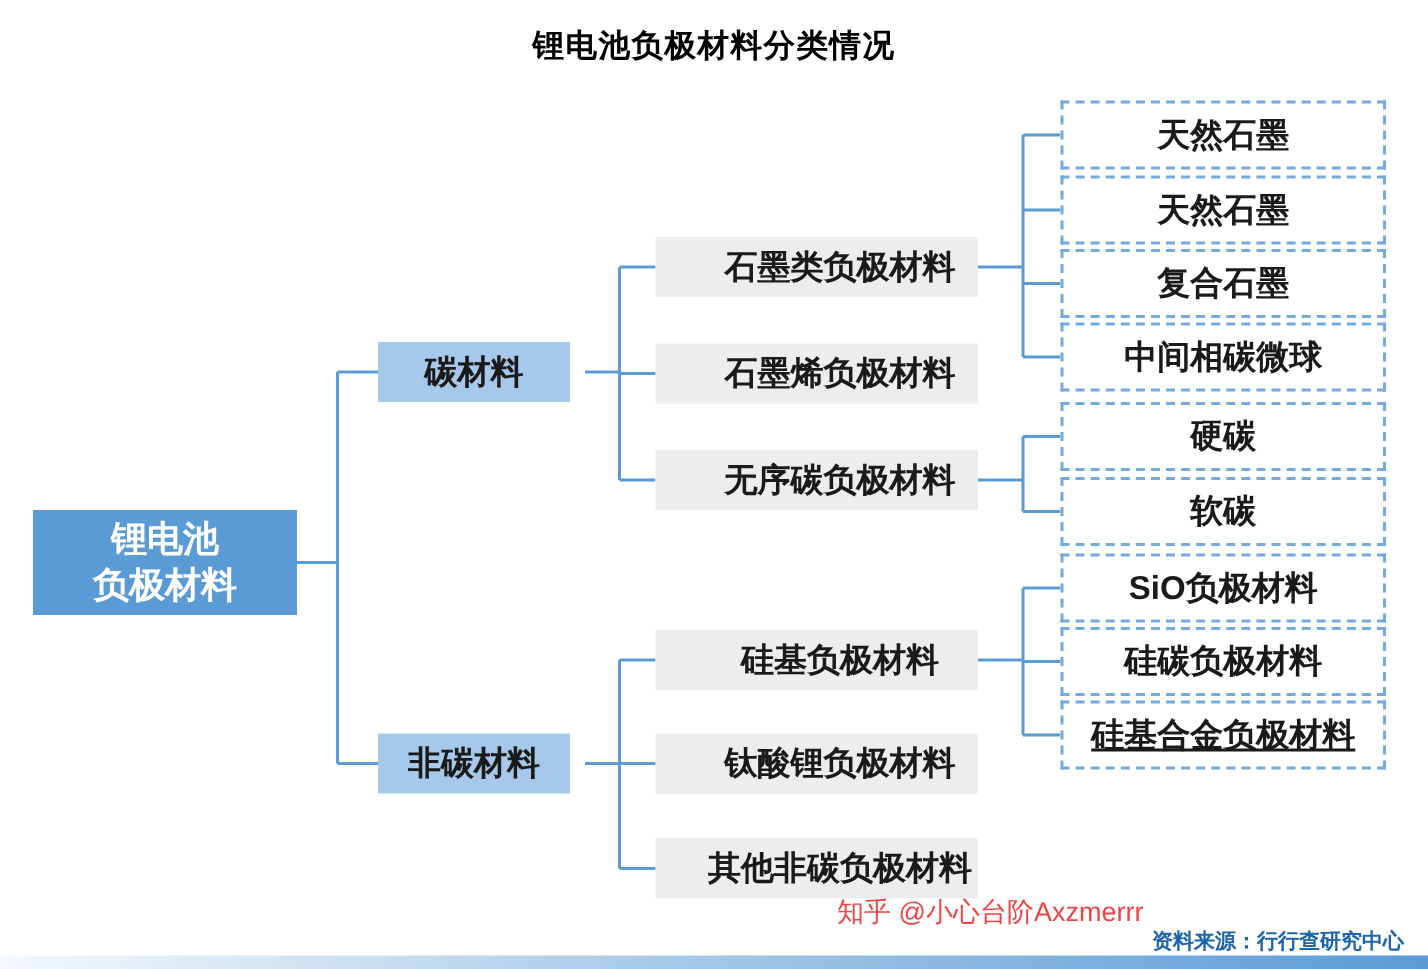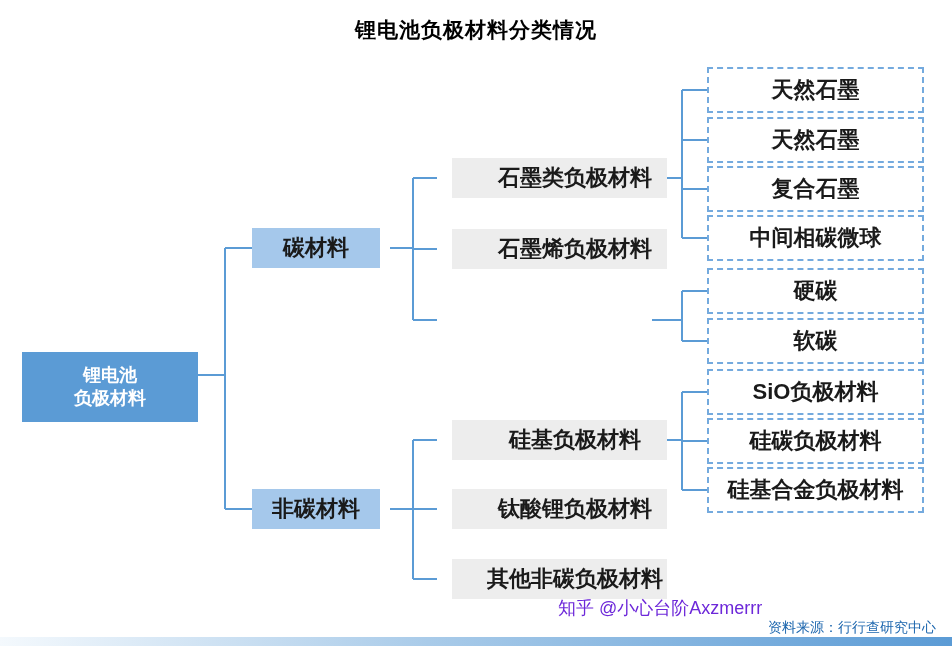--- a/index.html
+++ b/index.html
@@ -11,49 +11,49 @@
     position:absolute;top:16px;left:0;width:952px;text-align:center;
     font-size:21px;font-weight:bold;color:#000;letter-spacing:1px;
   }
   svg.connectors{position:absolute;left:0;top:0;}
   .node{
     position:absolute;display:flex;align-items:center;justify-content:center;
     text-align:center;box-sizing:border-box;font-size:22px;color:#1a1a1a;
     line-height:1.3;
   }
   .n-root{
-    left:22px;top:352px;width:176px;height:70px;background:#5B9BD5;color:#fff;
-    font-weight:bold;font-size:18px;white-space:pre-line;
+    left:22px;top:340px;width:176px;height:70px;background:#5B9BD5;color:#fff;
+    font-weight:bold;font-size:24px;white-space:pre-line;
   }
   .branch{left:252px;width:128px;height:40px;background:#A5C8EB;font-weight:bold;}
   .n-carbon{top:228px;}
   .n-noncarbon{top:489px;}
-  .lv3{left:452px;width:215px;height:40px;background:#EDEDED;font-weight:600;padding-left:31px;}
+  .lv3{left:437px;width:215px;height:40px;background:#EDEDED;font-weight:600;padding-left:31px;}
   .n-graphite{top:158px;}
   .n-graphene{top:229px;}
   .n-disordered{top:300px;}
   .n-silicon{top:420px;}
   .n-titanate{top:489px;}
   .n-other{top:559px;}
   .leaf{left:707px;width:217px;height:46px;background:#ffffff;
     border:2px dashed #74AADE;font-weight:600;}
   .n-natural{top:67px;}
   .n-artificial{top:117px;}
   .n-composite{top:166px;text-align:center;}
   .n-mcmb{top:215px;}
   .n-hard{top:268px;}
   .n-soft{top:318px;}
   .n-sio{top:369px;}
   .n-sic{top:418px;}
-  .n-alloy{top:467px;}
+  .n-alloy{top:467px;text-decoration:underline;}
   .watermark{
-    position:absolute;left:558px;top:596px;font-size:18px;color:#6d28d9;
+    position:absolute;left:558px;top:596px;font-size:18px;color:#ef4444;
   }
   .source{
-    position:absolute;right:16px;top:619px;font-size:14px;font-weight:normal;color:#1C66AE;
+    position:absolute;right:16px;top:619px;font-size:14px;font-weight:bold;color:#1C66AE;
   }
   .bottom-bar{
     position:absolute;left:0;bottom:0;width:952px;height:9px;
     background:linear-gradient(to right,#f4f9fd 0%,#a9cbe9 45%,#5B9BD5 100%);
   }
 </style>
 </head>
 <body>
 
 <div class="canvas">
@@ -71,20 +71,21 @@
   </svg>
 
   <div class="node n-root">锂电池
 负极材料</div>
 
   <div class="node branch n-carbon">碳材料</div>
   <div class="node branch n-noncarbon">非碳材料</div>
 
   <div class="node lv3 n-graphite">石墨类负极材料</div>
   <div class="node lv3 n-graphene">石墨烯负极材料</div>
+  <div class="node lv3 n-disordered">无序碳负极材料</div>
   <div class="node lv3 n-silicon">硅基负极材料</div>
   <div class="node lv3 n-titanate">钛酸锂负极材料</div>
   <div class="node lv3 n-other">其他非碳负极材料</div>
 
   <div class="node leaf n-natural">天然石墨</div>
   <div class="node leaf n-artificial">天然石墨</div>
   <div class="node leaf n-composite">复合石墨</div>
   <div class="node leaf n-mcmb">中间相碳微球</div>
   <div class="node leaf n-soft">软碳</div>
   <div class="node leaf n-hard">硬碳</div>

